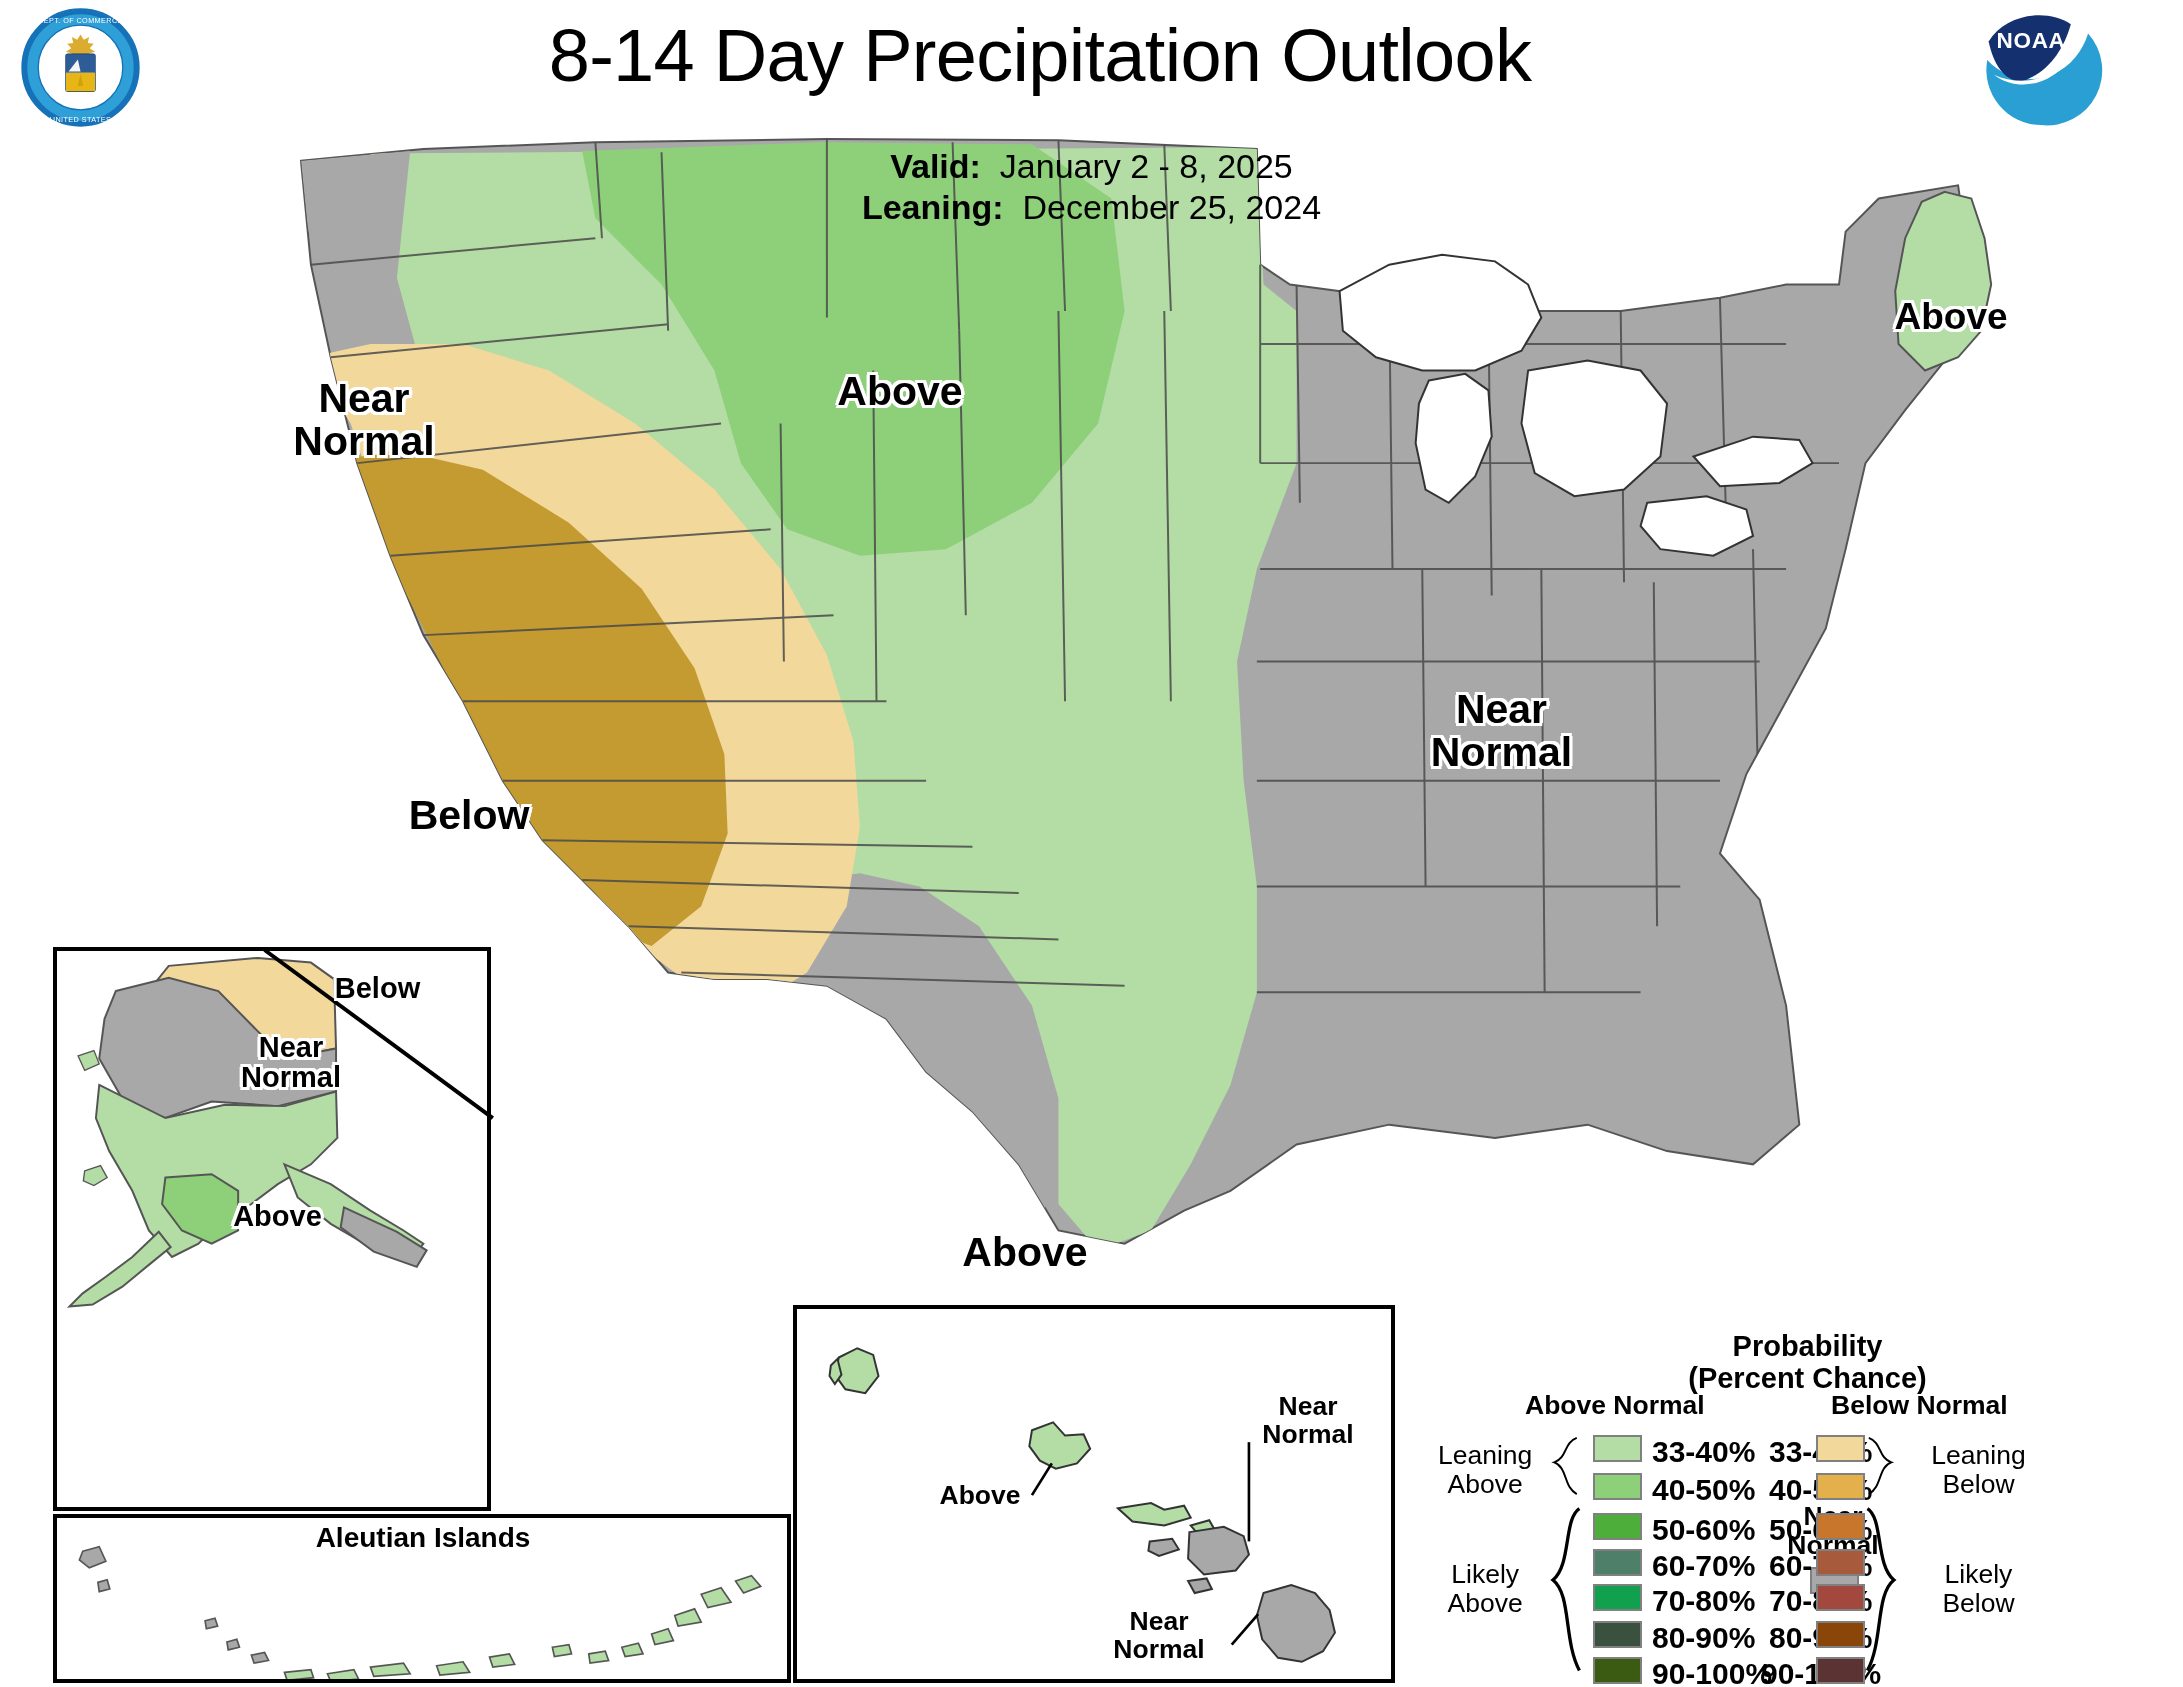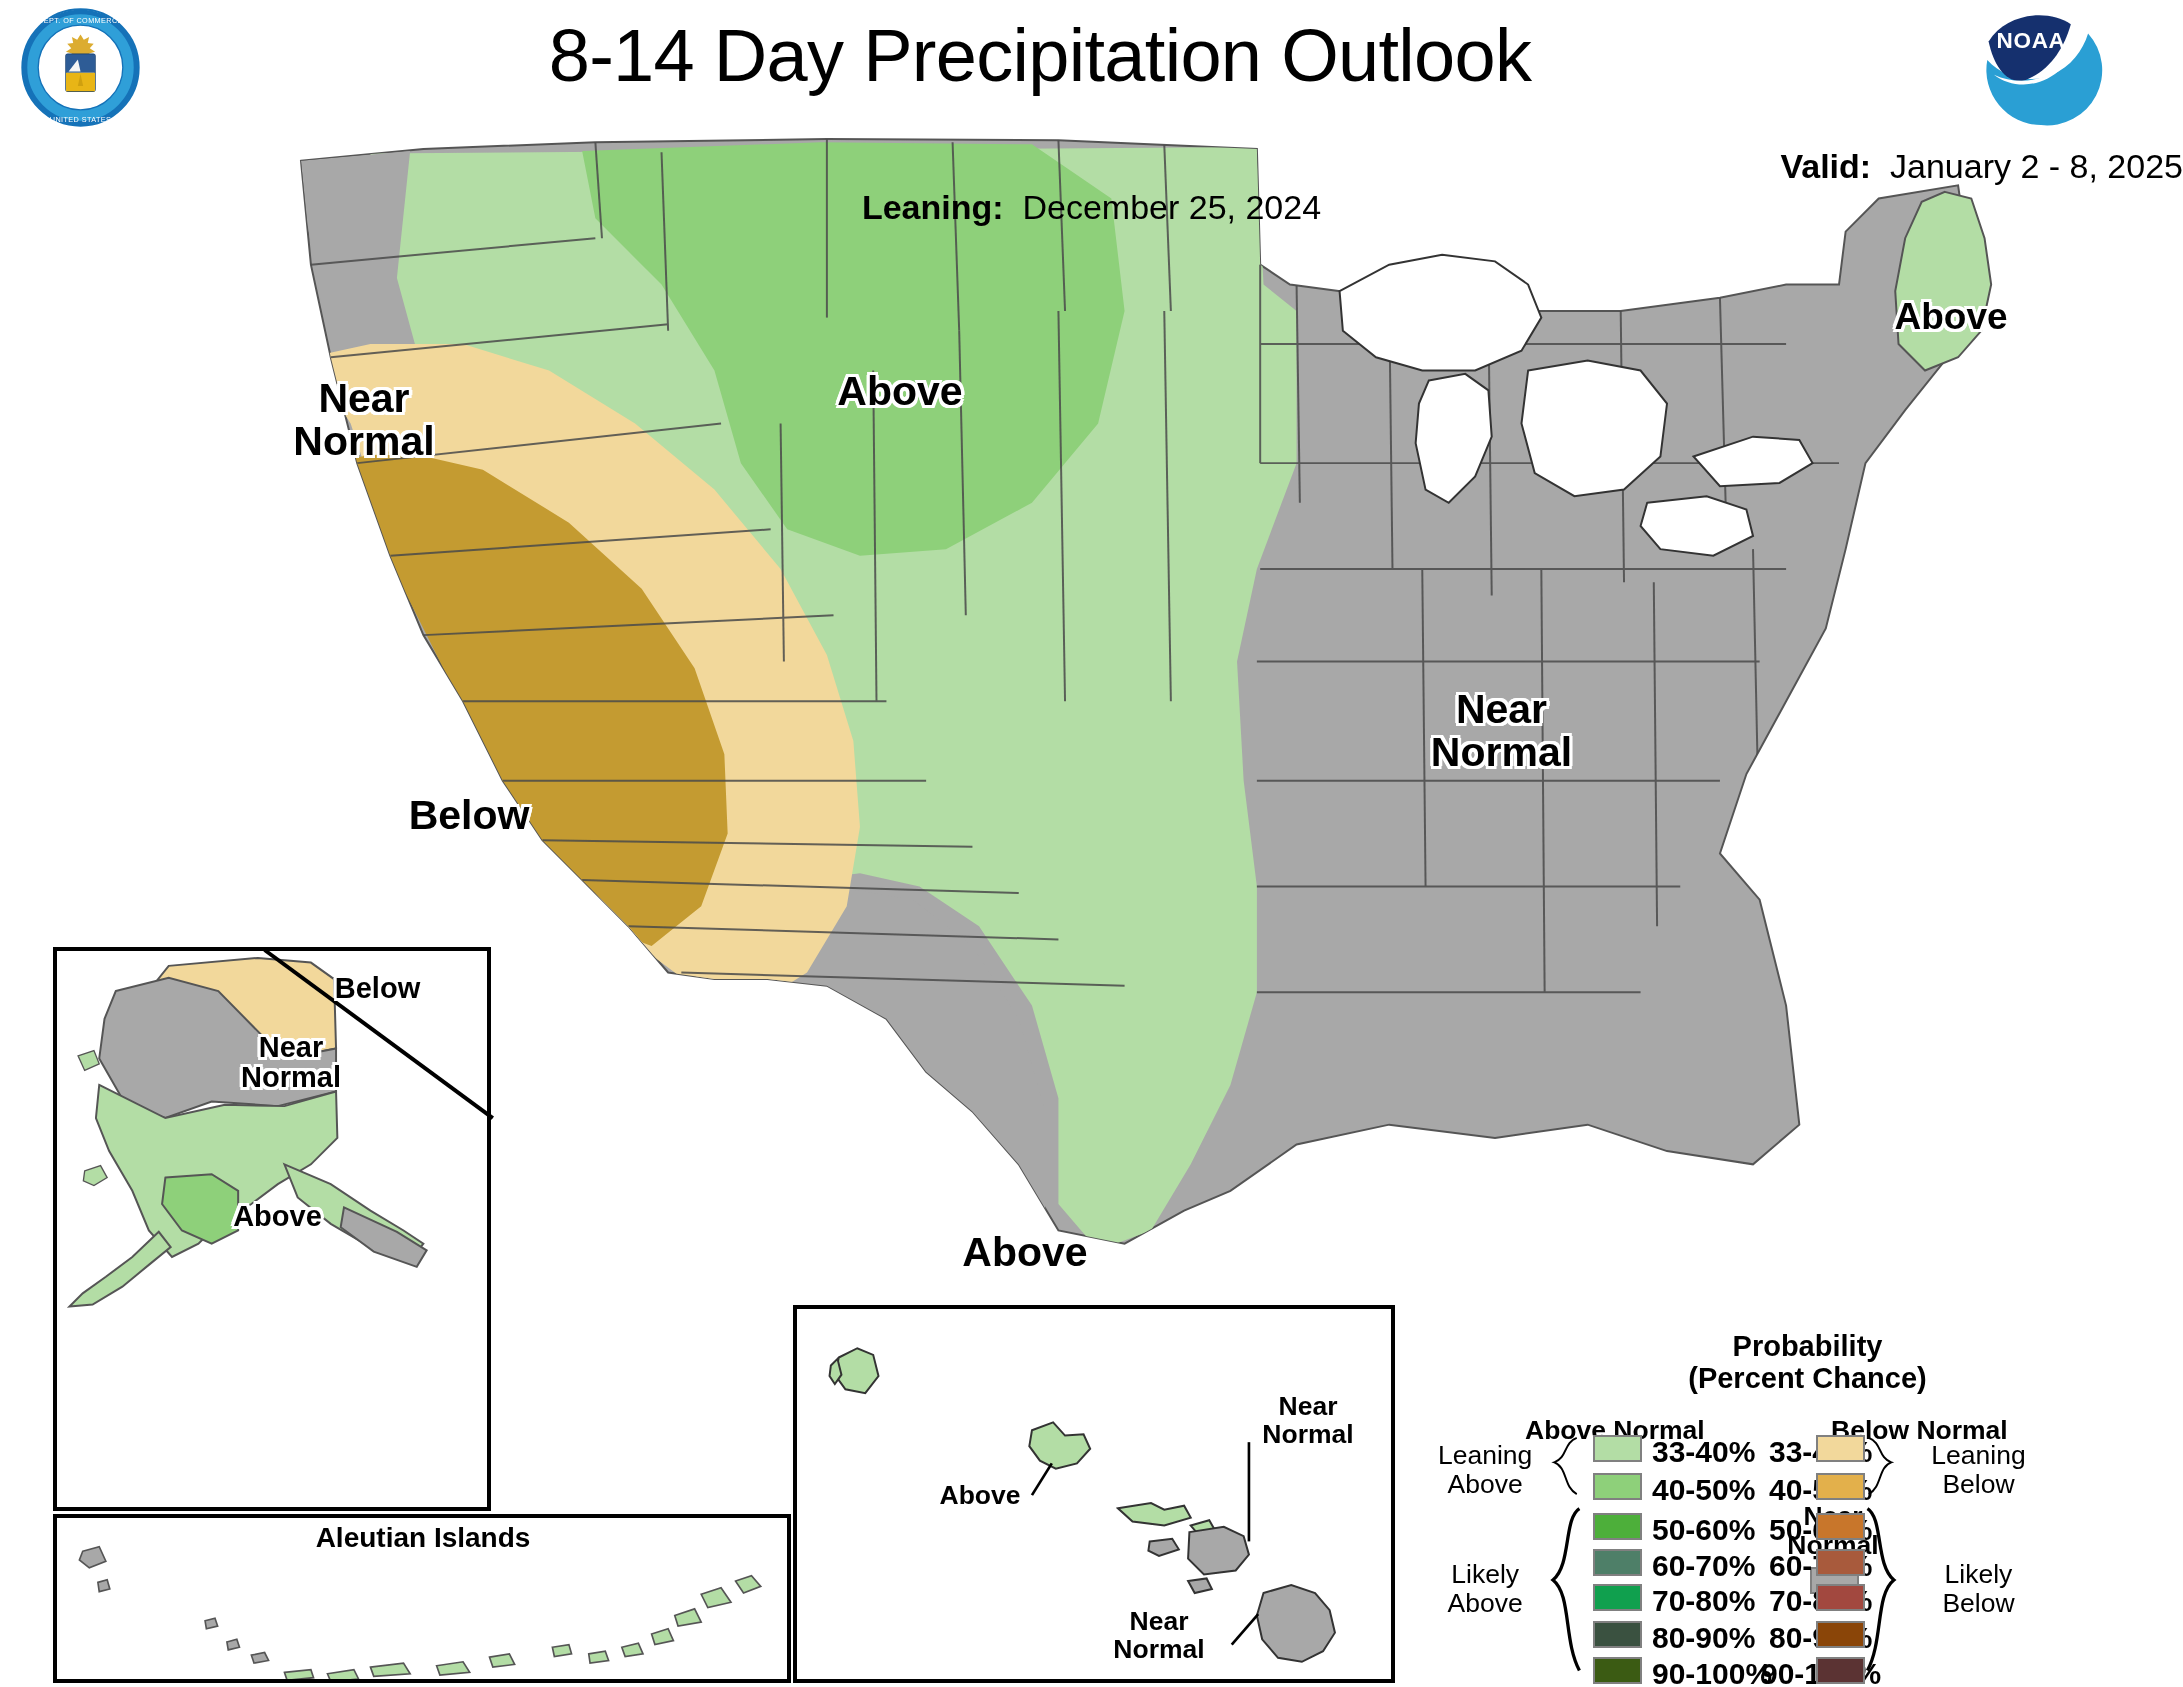--- a/index.html
+++ b/index.html
@@ -7,21 +7,21 @@
        font-family:"Liberation Sans","DejaVu Sans",sans-serif;}
   .abs{position:absolute;}
 
   
   #doc-seal{left:21px;top:8px;width:119px;height:119px;}
   #noaa-logo{left:1978px;top:6.6px;width:126px;height:126px;}
   #page-title{left:0;top:13.2px;width:2080px;text-align:center;
       font-size:74px;font-weight:400;letter-spacing:-0.7px;color:#000;
       font-family:"Liberation Sans","DejaVu Sans",sans-serif;}
   #valid-line,#issued-line{left:0;width:2183px;text-align:center;font-size:34px;color:#000;}
-  #valid-line{top:147px;text-align:right;}
+  #valid-line{top:147px;}
   #issued-line{top:188px;}
   .lbl-bold{font-weight:bold;}
 
   
   #map-svg{left:0;top:0;width:2183px;height:1687px;}
 
   
   .maplabel{
     position:absolute;color:#000;font-weight:bold;text-align:center;
     line-height:1.04;white-space:pre;
@@ -38,21 +38,21 @@
   
   .frame{position:absolute;border:4px solid #000;background:transparent;box-sizing:border-box;}
   #ak-frame{left:53px;top:947px;width:438px;height:564px;}
   #aleut-frame{left:53px;top:1514px;width:738px;height:169px;}
   #hi-frame{left:793px;top:1305px;width:602px;height:378px;}
 
   
   #legend{position:absolute;left:1406px;top:1317px;width:767px;height:370px;}
   #legend-title{position:absolute;left:18px;top:0;width:767px;text-align:center;
       font-size:29px;font-weight:bold;color:#000;line-height:1.12;white-space:pre;margin-top:13px;}
-  .col-head{position:absolute;font-size:26.5px;font-weight:bold;color:#000;margin-top:25px;}
+  .col-head{position:absolute;font-size:26.5px;font-weight:bold;color:#000;}
   #head-above{left:119px;top:73px;}
   #head-below{left:425px;top:73px;}
 
   .swatch{position:absolute;width:49px;height:26.5px;border:2px solid #808080;box-sizing:border-box;}
   .pct{position:absolute;font-size:30px;color:#000;white-space:nowrap;font-weight:bold;}
   .brace-lbl{position:absolute;font-size:26.5px;color:#000;text-align:center;line-height:1.1;white-space:pre;}
   #nn-title{position:absolute;left:374px;top:185px;width:106px;text-align:center;
       font-size:26.5px;font-weight:bold;color:#000;line-height:1.1;white-space:pre;}
   #nn-swatch{left:404px;top:250px;background:#A8A8A8;}
   #legend-braces{position:absolute;left:0;top:0;width:767px;height:370px;}

